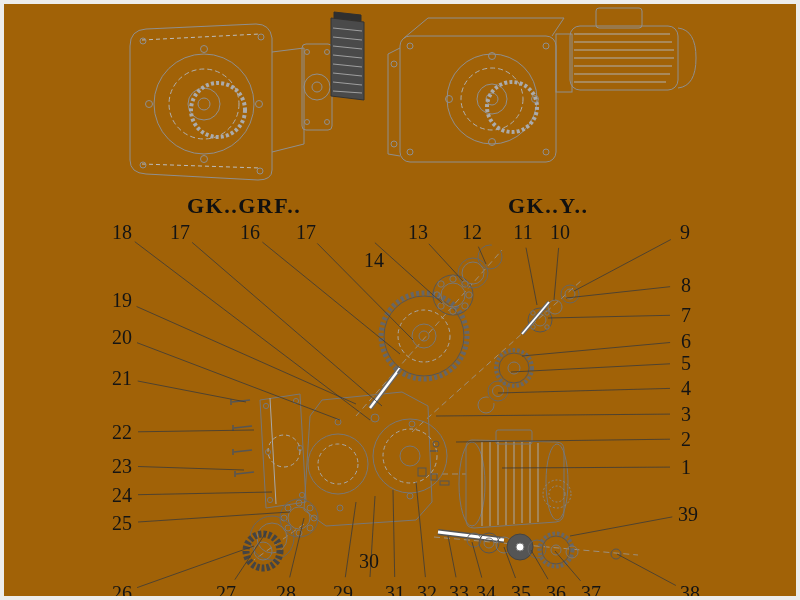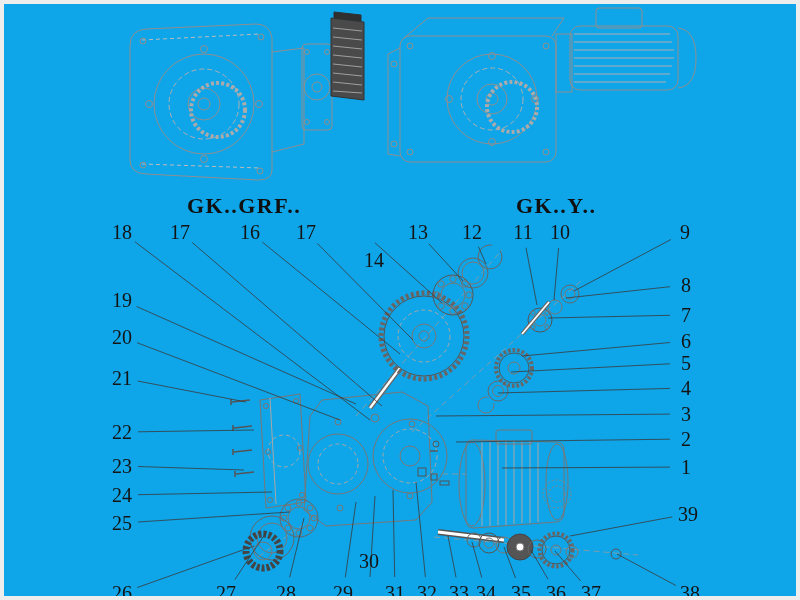--- a/index.html
+++ b/index.html
@@ -1,29 +1,29 @@
 <!DOCTYPE html>
 <html><head>
 <meta charset="utf-8">
 <style>
   * { margin:0; padding:0; box-sizing:border-box; }
   html,body { width:800px; height:600px; }
   body { background:#e9e9e9; font-family:"Liberation Serif", serif; }
   #stage {
     position:relative; width:800px; height:600px;
-    background:#0ea5e9; border:4px solid #ededed; overflow:hidden;
+    background:#a16207; border:4px solid #ededed; overflow:hidden;
   }
   svg.art { position:absolute; left:0; top:0; width:800px; height:600px; }
   .model-title {
     position:absolute; font-weight:bold; font-size:22px;
     letter-spacing:1.5px; color:#101010; white-space:nowrap;
     font-family:"Liberation Serif", serif;
   }
   #title-grf { left:183px; top:189px; }
-  #title-y   { left:504px; top:189px;margin-left:8px; }
+  #title-y   { left:504px; top:189px; }
   .callout {
     position:absolute; transform:translate(-50%,-50%);
     font-size:20px; color:#141414; line-height:1;
     font-family:"Liberation Serif", serif;
   }
 </style>
 </head>
 <body>
 
 <div id="stage">

